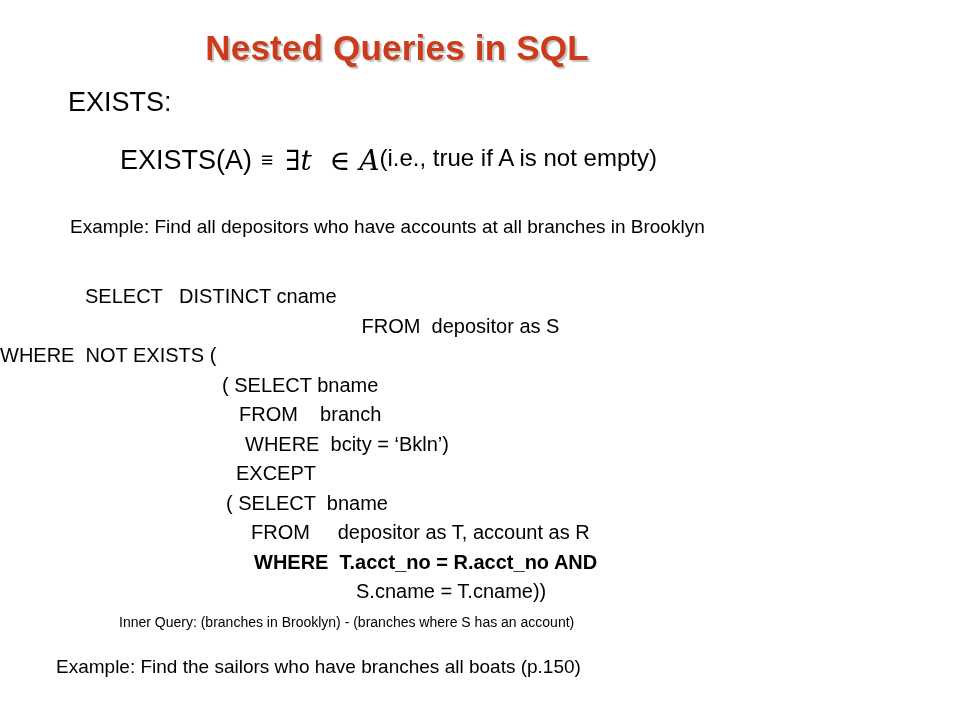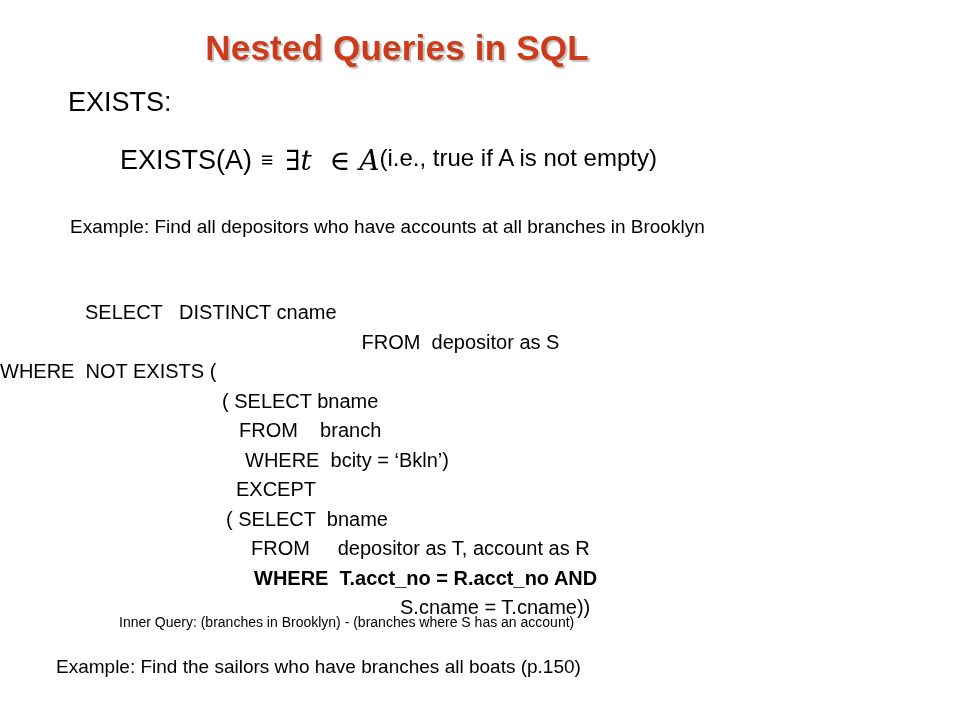--- a/index.html
+++ b/index.html
@@ -92,21 +92,21 @@
     top: 215px;
     left: 70px;
     font-size: 19px;
     line-height: 24px;
     white-space: nowrap;
   }
 
   
   .sql-block {
     position: absolute;
-    top: 298px;
+    top: 282px;
     left: 0;
     width: 836px;
   }
   .sql-line {
     font-size: 20px;
     line-height: 29.5px;
     white-space: pre;
     height: 29.5px;
   }
 
@@ -152,20 +152,20 @@
       <div class="sql-line" style="padding-left: 85px;">SELECT   DISTINCT cname</div>
       <div class="sql-line" style="padding-left: 85px; text-align: center;">FROM  depositor as S</div>
       <div class="sql-line" style="">WHERE  NOT EXISTS (</div>
       <div class="sql-line" style="padding-left: 222px;">( SELECT bname</div>
       <div class="sql-line" style="padding-left: 239px;">FROM    branch</div>
       <div class="sql-line" style="padding-left: 245px;">WHERE  bcity = ‘Bkln’)</div>
       <div class="sql-line" style="padding-left: 236px;">EXCEPT</div>
       <div class="sql-line" style="padding-left: 226px;">( SELECT  bname</div>
       <div class="sql-line" style="padding-left: 251px;">FROM     depositor as T, account as R</div>
       <div class="sql-line" style="padding-left: 254px; font-weight: bold;">WHERE  T.acct_no = R.acct_no AND</div>
-      <div class="sql-line" style="padding-left: 356px; margin-left: 44px;">S.cname = T.cname))</div>
+      <div class="sql-line" style="padding-left: 356px;">S.cname = T.cname))</div>
     </div>
 
   <div class="inner-query">Inner Query:  (branches in Brooklyn) - (branches where S has an account)</div>
 
   <div class="example-bottom">Example: Find the sailors who have branches all boats   (p.150)</div>
 
 </div>
 
 </body></html>

